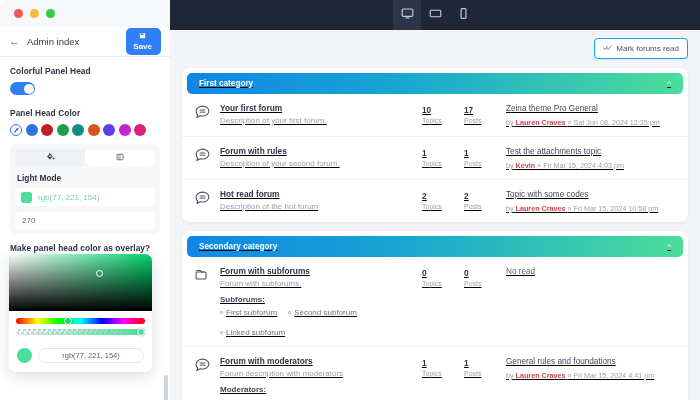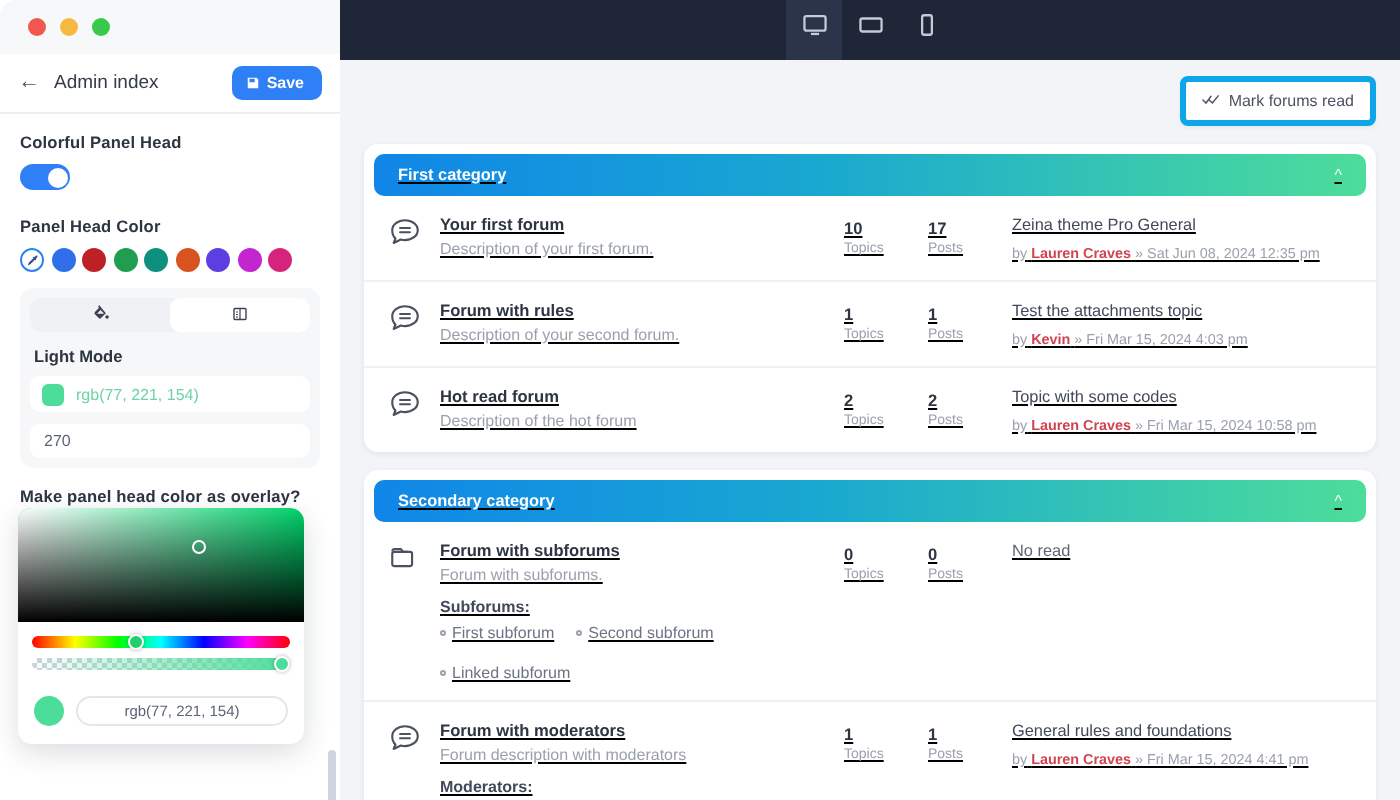--- a/index.html
+++ b/index.html
@@ -43,20 +43,21 @@
     font-size: 9.5px; color: #343b49; font-weight: 400;
     flex: 1; white-space: nowrap;
   }
   .save-btn {
     background: #2f80f7; color: #fff;
     font-size: 8px; font-weight: 700;
     border: none; border-radius: 5px;
     padding: 4px 9px 4px 7px;
     display: flex; align-items: center; gap: 3px;
     cursor: pointer;
+    flex-direction: column;
   }
   .save-btn svg { display: block; }
 
   .sb-body { padding: 9px 10px 0 10px; position: relative; }
   .sb-label {
     font-size: 8.3px; font-weight: 700; color: #2d3442;
     margin-bottom: 6px; letter-spacing: 0.1px;
   }
   .sb-label.mt { margin-top: 13px; }
 
@@ -182,21 +183,21 @@
   }
   .devbtn {
     width: 28px; height: 30px; display: flex;
     align-items: center; justify-content: center; cursor: pointer;
   }
   .devbtn.active { background: #2b3449; }
 
   .prev-body { padding: 8px 12px 0 12px; }
   .mark-row { display: flex; justify-content: flex-end; }
   .mark-btn {
-    background: #fff; border: 3px solid #0ea5e9; border-radius: 4px;
+    background: #fff; border: 1px solid #0ea5e9; border-radius: 4px;
     font-size: 8px; color: #4b5263;
     padding: 4px 8px; display: flex; align-items: center; gap: 4px;
     cursor: pointer; box-shadow: 0 1px 2px rgba(20,30,60,0.05);
   }
 
   .card {
     background: #fff; border-radius: 7px; margin-top: 9px;
     box-shadow: 0 1px 3px rgba(20,30,60,0.07);
     overflow: hidden;
     text-decoration: underline;

